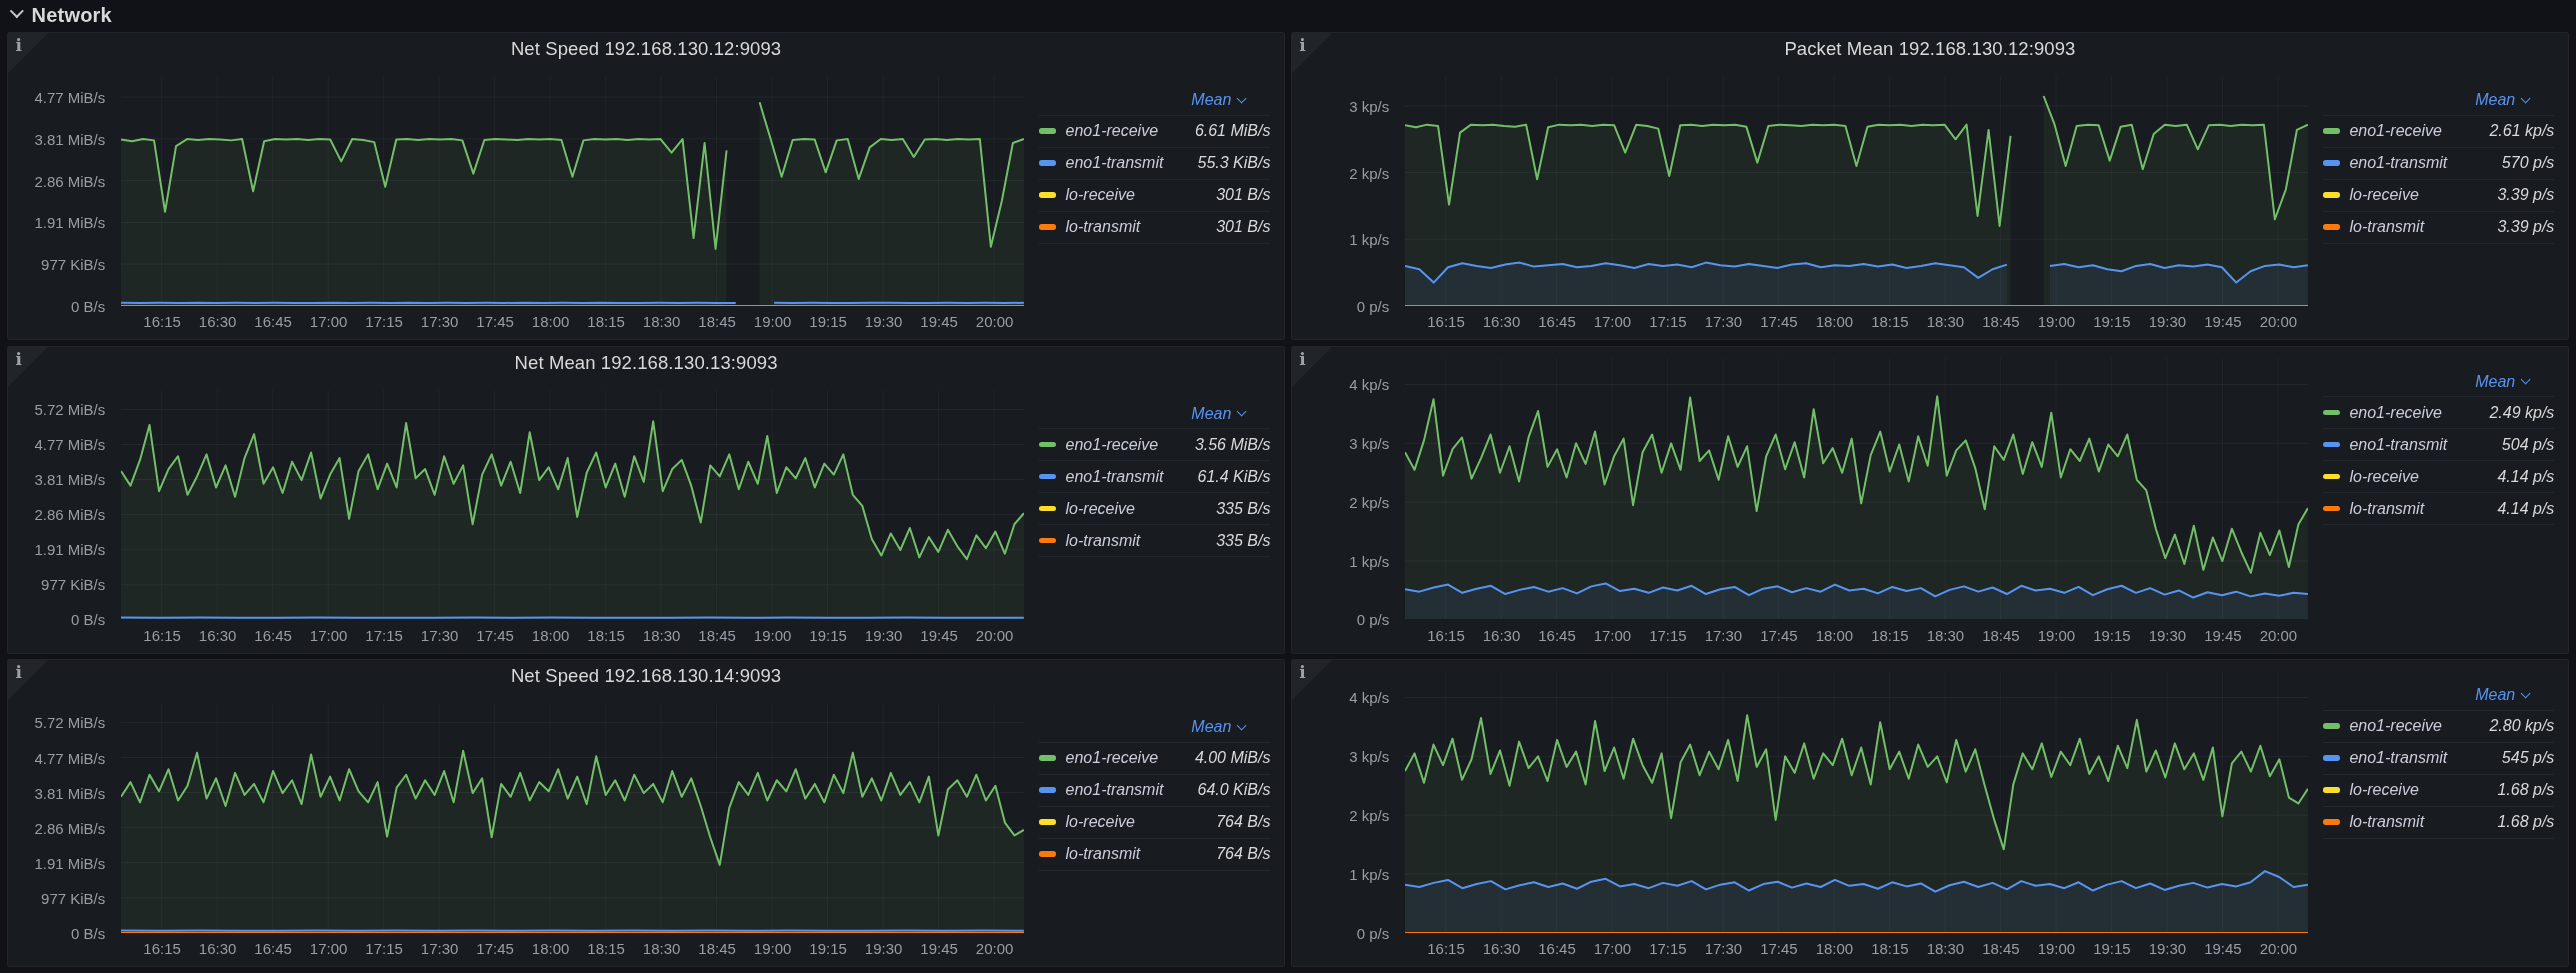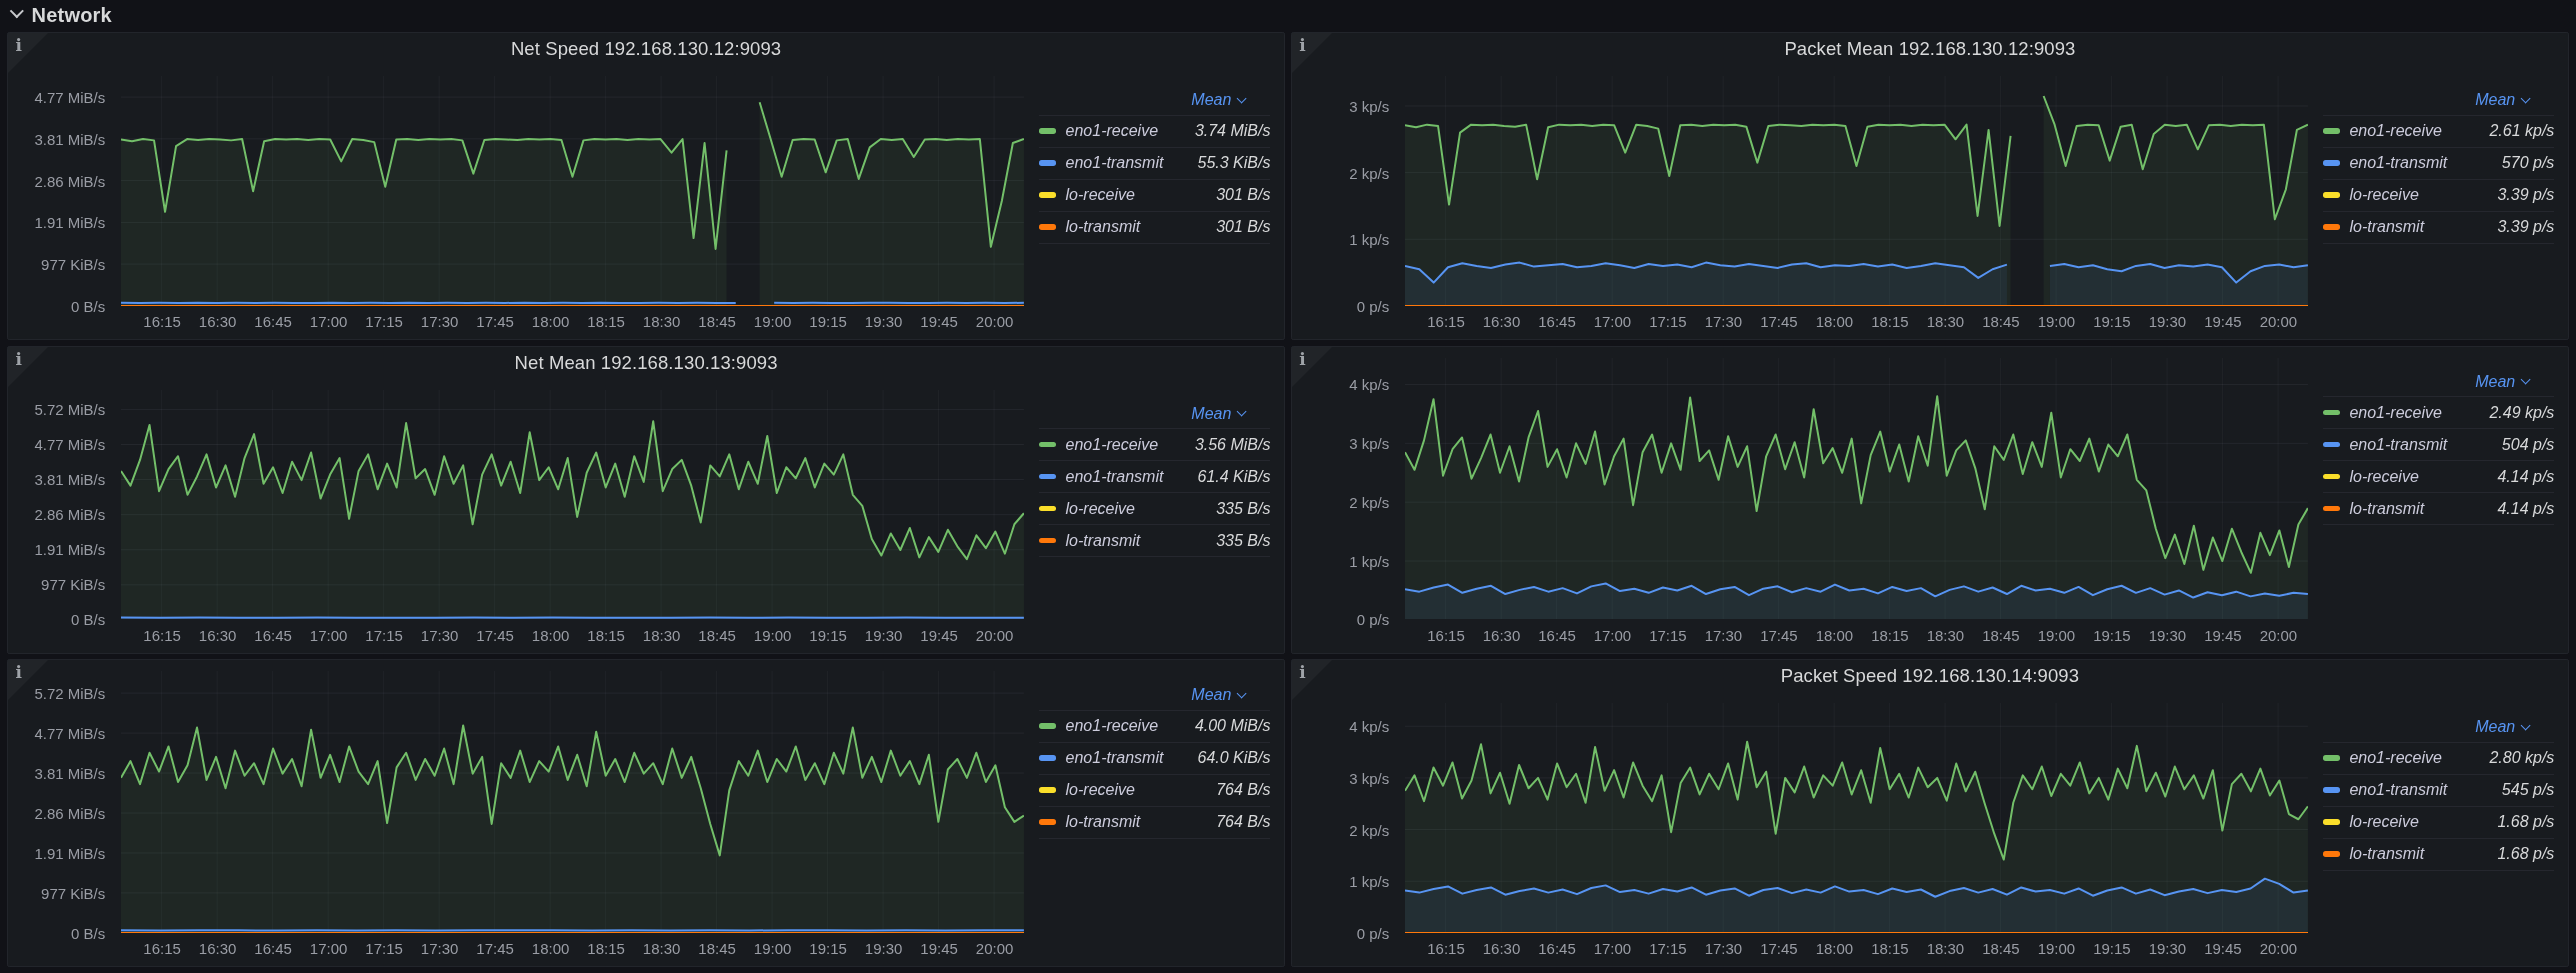--- a/index.html
+++ b/index.html
@@ -126,21 +126,21 @@
       <div class="legend-row legend-head">
         <span class="mean">
               <span>Mean</span>
               <span class="chev"></span>
             </span>
       </div>
       <div class="legend-rows">
             <div class="legend-row">
     <span class="swatch" style="background: rgb(115, 191, 105);"></span>
     <span class="s-name">eno1-receive</span>
-    <span class="s-val">3.74 MiB/s</span>
+    <span class="s-val">6.61 MiB/s</span>
   </div>
             <div class="legend-row">
     <span class="swatch" style="background: rgb(87, 148, 242);"></span>
     <span class="s-name">eno1-transmit</span>
     <span class="s-val">55.3 KiB/s</span>
   </div>
             <div class="legend-row">
     <span class="swatch" style="background: rgb(250, 222, 42);"></span>
     <span class="s-name">lo-receive</span>
     <span class="s-val">301 B/s</span>
@@ -446,20 +446,21 @@
     <span class="s-name">lo-transmit</span>
     <span class="s-val">4.14 p/s</span>
   </div>
           </div>
     </div>
   </div>
 </div>
     <div class="panel">
   <div class="corner"></div>
   <div class="corner-i">i</div>
+  <div class="panel-title">Net Speed 192.168.130.14:9093</div>
   <div class="panel-body">
     <div class="plot-region">
       <div class="y-axis">
             <span class="y-tick" style="top: 100%;">0 B/s</span>
             <span class="y-tick" style="top: 84.736%;">977 KiB/s</span>
             <span class="y-tick" style="top: 69.488%;">1.91 MiB/s</span>
             <span class="y-tick" style="top: 54.224%;">2.86 MiB/s</span>
             <span class="y-tick" style="top: 38.96%;">3.81 MiB/s</span>
             <span class="y-tick" style="top: 23.712%;">4.77 MiB/s</span>
             <span class="y-tick" style="top: 8.448%;">5.72 MiB/s</span>
@@ -546,21 +547,20 @@
     <span class="s-name">lo-transmit</span>
     <span class="s-val">764 B/s</span>
   </div>
           </div>
     </div>
   </div>
 </div>
     <div class="panel">
   <div class="corner"></div>
   <div class="corner-i">i</div>
-  <div class="panel-title">Packet Speed 192.168.130.14:9093</div>
   <div class="panel-body">
     <div class="plot-region">
       <div class="y-axis">
             <span class="y-tick" style="top: 100%;">0 p/s</span>
             <span class="y-tick" style="top: 77.5281%;">1 kp/s</span>
             <span class="y-tick" style="top: 55.0562%;">2 kp/s</span>
             <span class="y-tick" style="top: 32.5843%;">3 kp/s</span>
             <span class="y-tick" style="top: 10.1124%;">4 kp/s</span>
           </div>
       <div class="plot-box">

